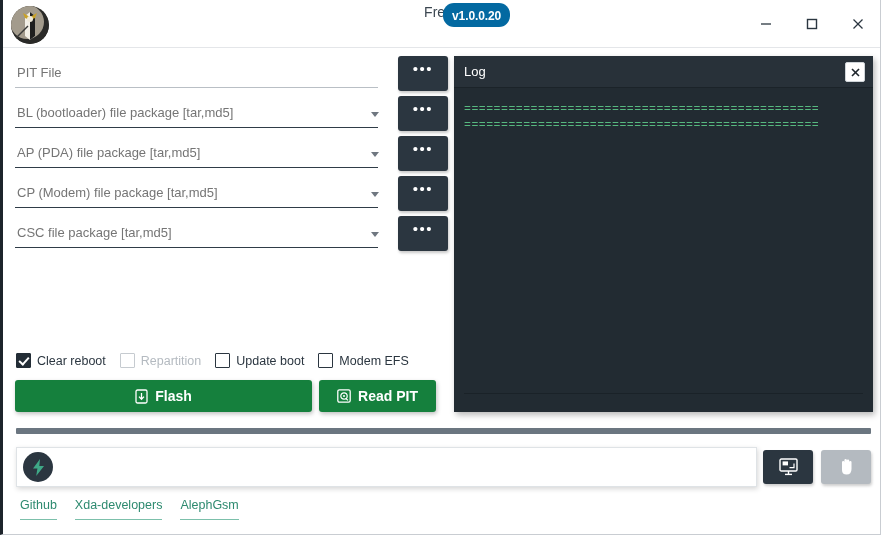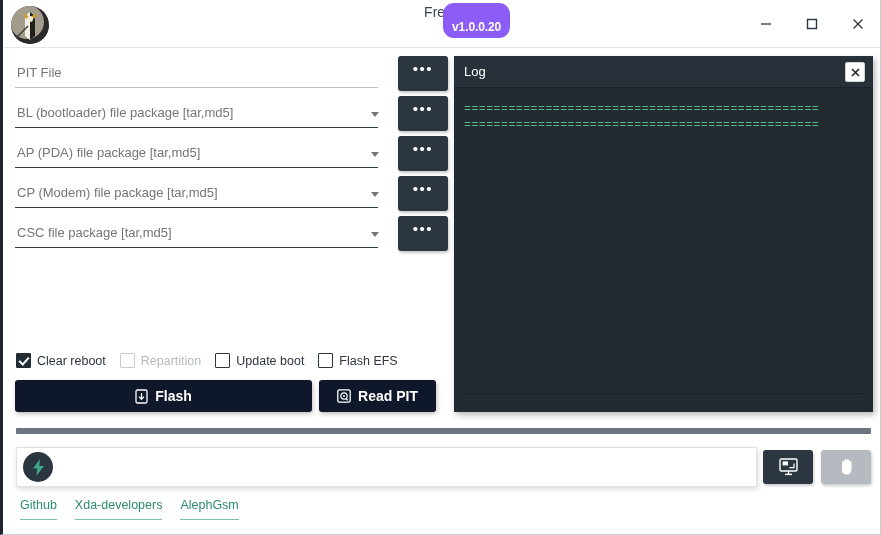--- a/index.html
+++ b/index.html
@@ -55,25 +55,25 @@
   .title-text {
     font-size: 14px;
     color: #3b4650;
     font-weight: 400;
     position: relative;
     top: 4px;
   }
   .version-badge {
     position: absolute;
     left: 440px; top: 3px;
-    background: #8b5cf6;
+    background: #0369a1;
     color: #ffffff;
     font-size: 12px;
     font-weight: bold;
-    padding: 17px 9px 4px 9px;
+    padding: 6px 9px 4px 9px;
     border-radius: 11px;
     letter-spacing: -0.1px;
   }
 
   .win-controls {
     position: absolute;
     right: 0; top: 0;
     height: 47px;
     display: flex;
   }
@@ -189,21 +189,21 @@
     font-size: 12.5px;
     color: #2b3640;
     white-space: nowrap;
   }
   .cb-label.disabled { color: #b4bac0; }
 
   
   .action-btn {
     position: absolute;
     height: 32px;
-    background: #0f172a;
+    background: #15803d;
     border: none;
     border-radius: 3px;
     color: #ffffff;
     font-size: 14px;
     font-weight: bold;
     display: flex;
     align-items: center;
     justify-content: center;
     gap: 7px;
     box-shadow: 1px 2px 4px rgba(0,0,0,0.25);
@@ -430,21 +430,21 @@
     <div class="cb-item">
       <span class="cb-box disabled"></span>
       <span class="cb-label disabled">Repartition</span>
     </div>
     <div class="cb-item">
       <span class="cb-box"></span>
       <span class="cb-label">Update boot</span>
     </div>
     <div class="cb-item">
       <span class="cb-box"></span>
-      <span class="cb-label">Flash EFS</span>
+      <span class="cb-label">Modem EFS</span>
     </div>
   </div>
 
   <button class="action-btn" id="flash-button">
     <svg width="13" height="15" viewBox="0 0 13 15">
       <rect x="1" y="1" width="11" height="13" rx="1.5" fill="none" stroke="#ffffff" stroke-width="1.3"></rect>
       <path d="M6.5 4 L6.5 9.5 M4 7.6 L6.5 10.2 L9 7.6" stroke="#ffffff" stroke-width="1.3" fill="none"></path>
     </svg>
     <span>Flash</span>
   </button>

